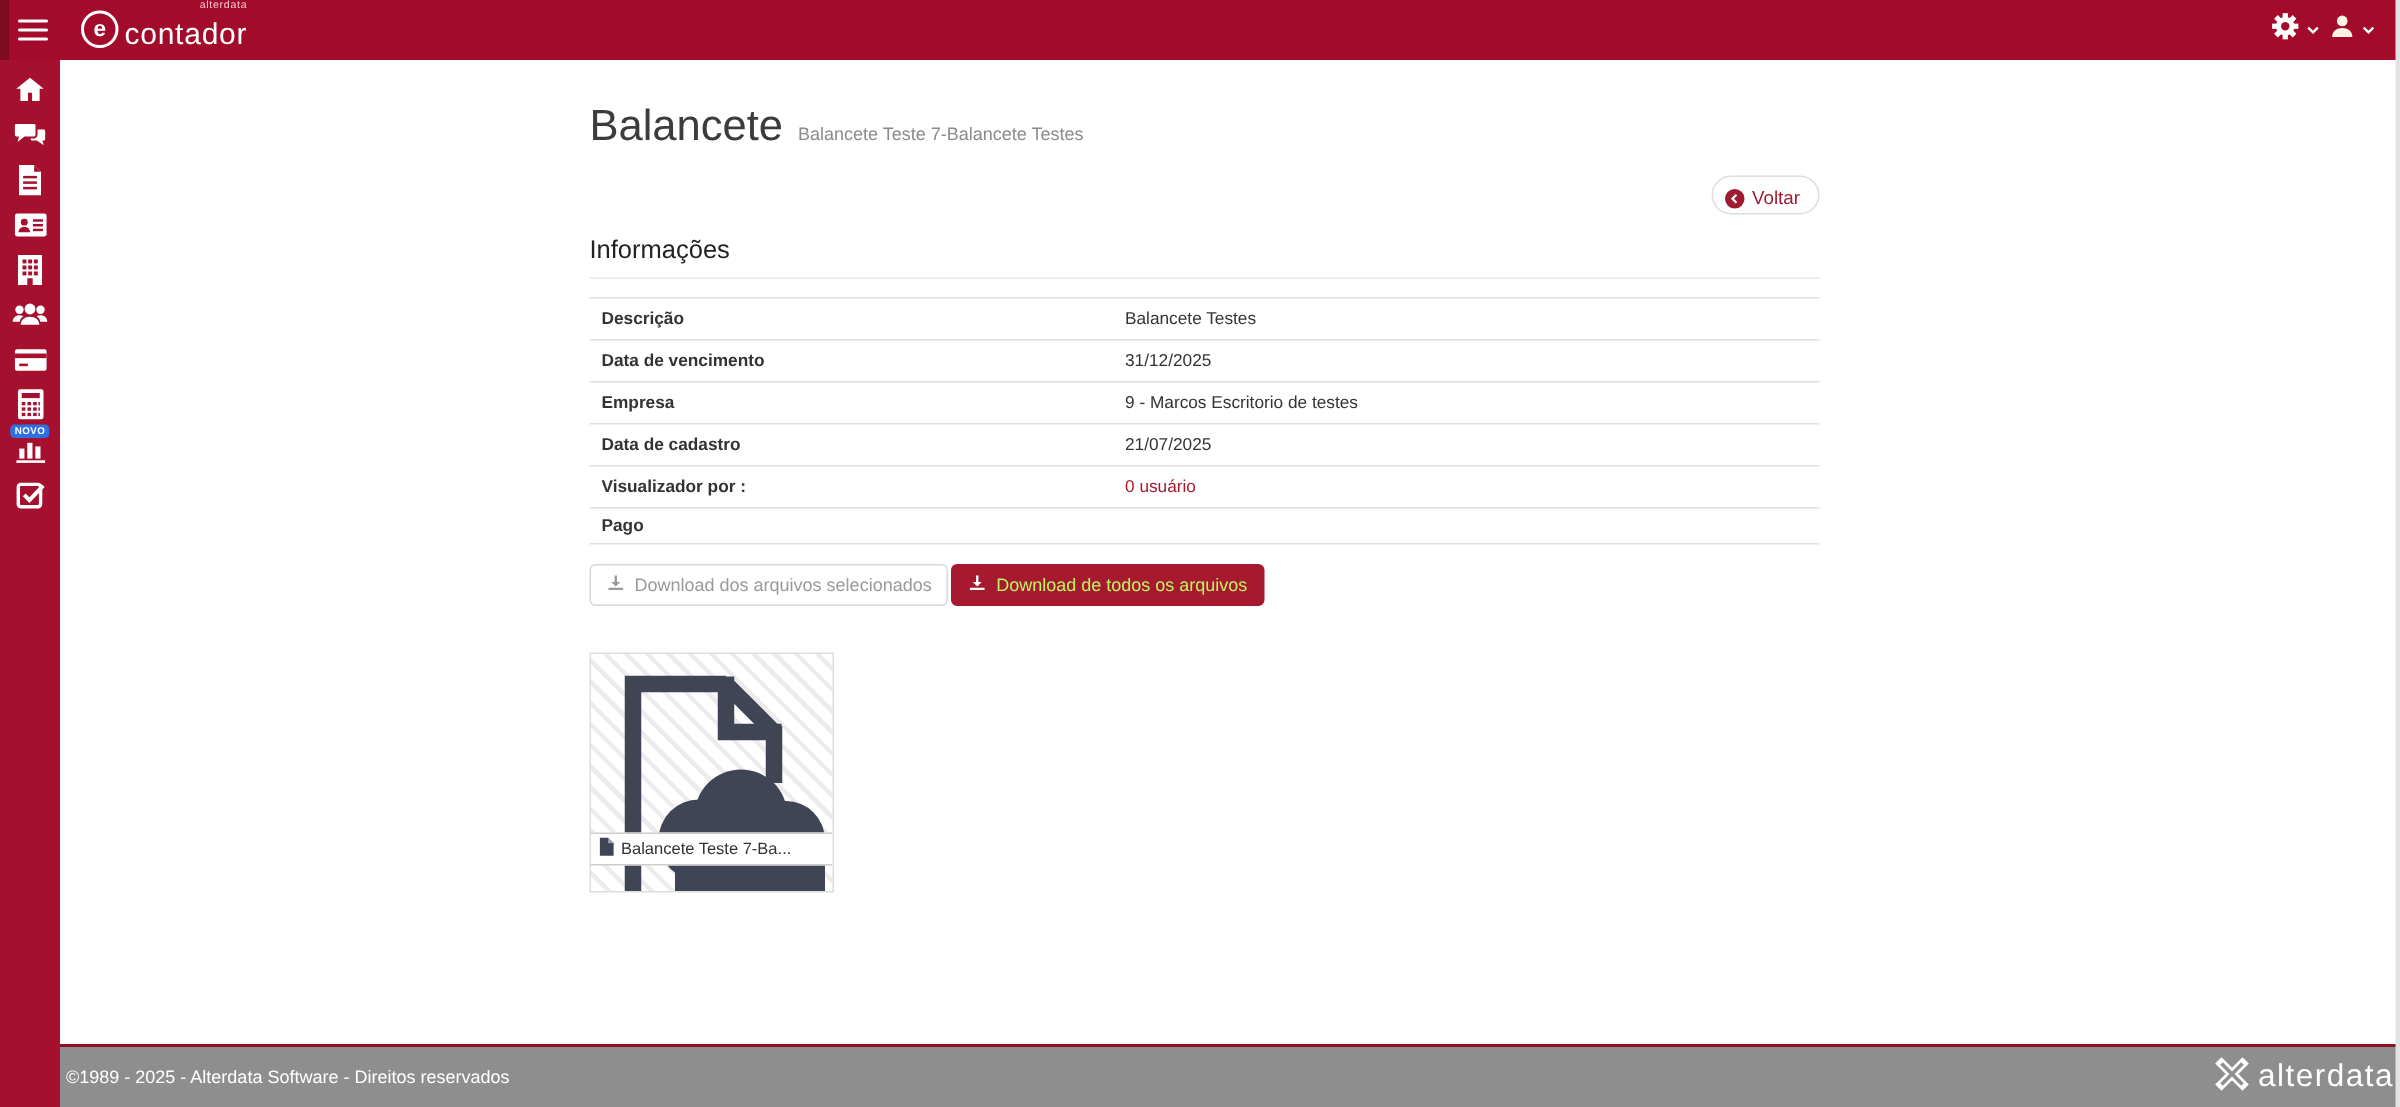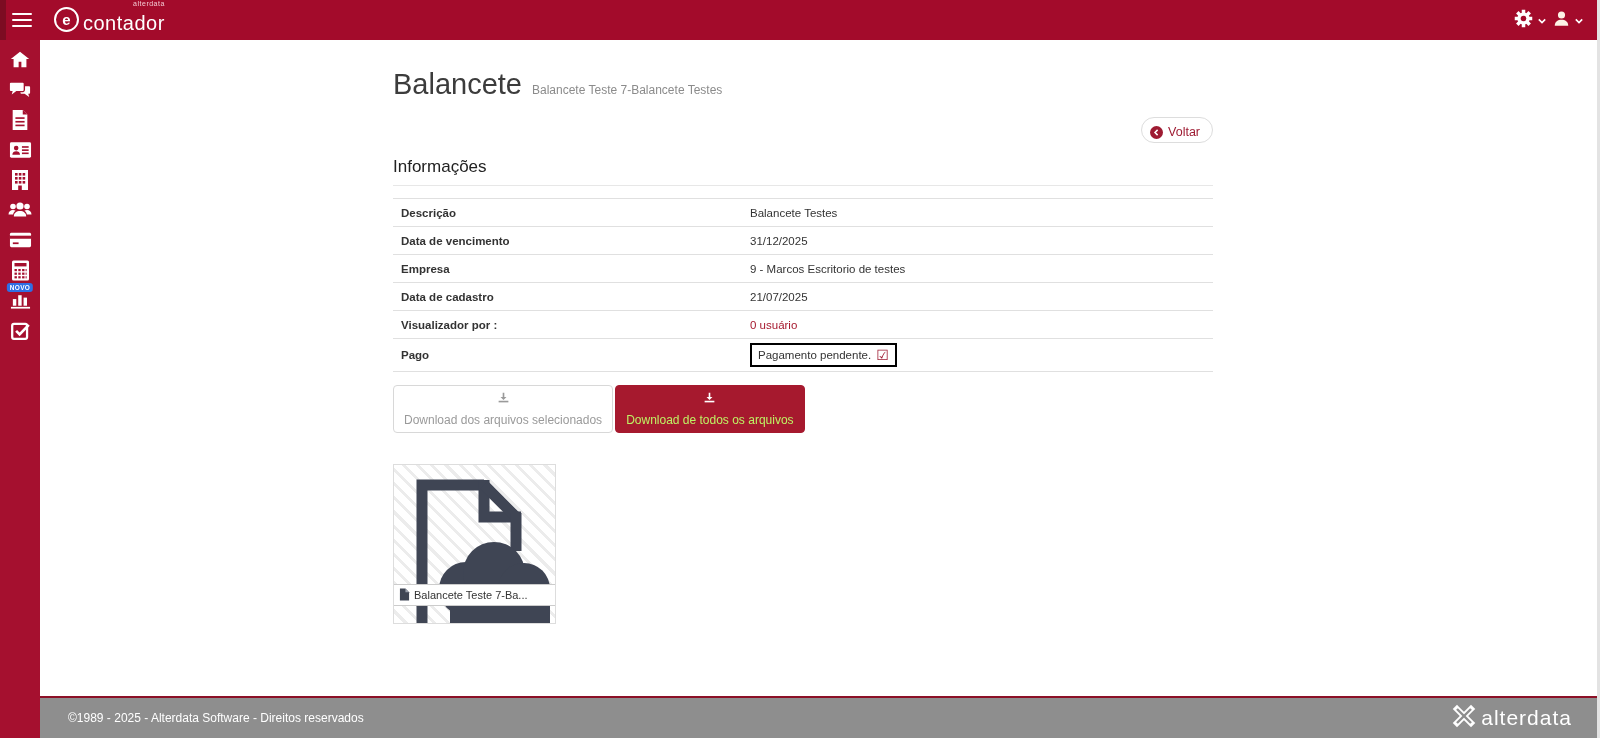--- a/index.html
+++ b/index.html
@@ -17,21 +17,21 @@
   .brand-super{position:absolute;top:-7px;right:0;font-size:7px;letter-spacing:.5px;color:#f4cbd4;}
   .topbar-right{margin-left:auto;display:flex;align-items:center;gap:5px;padding-right:16px;}
   .tb-group{display:flex;align-items:center;gap:3px;cursor:pointer;}
 
   
   .sidebar{position:absolute;left:0;top:40px;bottom:0;width:40px;background:#a5102f;z-index:4;display:flex;flex-direction:column;align-items:center;padding-top:7px;}
   .side-item{width:40px;height:30px;display:flex;align-items:center;justify-content:center;position:relative;cursor:pointer;}
   .novo-badge{position:absolute;bottom:-5px;left:50%;transform:translateX(-50%);background:#2f6fe4;color:#fff;font-size:6.5px;font-weight:bold;padding:1px 3px;border-radius:3px;letter-spacing:.3px;z-index:2;}
 
   
-  .footer{position:absolute;left:40px;right:0;bottom:0;height:42px;background:#8e8e8e;border-top:2px solid #8c1026;display:flex;align-items:center;justify-content:space-between;padding:0 28px;box-sizing:border-box;z-index:3;}
+  .footer{position:absolute;left:40px;right:0;bottom:0;height:42px;background:#8e8e8e;border-top:2px solid #8c1026;display:flex;align-items:center;justify-content:space-between;padding:0 4px;box-sizing:border-box;z-index:3;}
   .footer-copy{color:#fff;font-size:12px;}
   .footer-logo{display:flex;align-items:center;gap:5px;color:#fff;}
   .footer-logo-text{font-size:21px;font-weight:300;letter-spacing:1px;}
 
   
   .main{position:absolute;left:40px;top:40px;right:0;bottom:44px;background:#fff;overflow:hidden;}
   .content{margin-left:353px;width:820px;}
   .page-head{margin-top:28px;display:flex;align-items:baseline;}
   .page-title{font-size:29px;color:#3c3c3c;font-weight:500;}
   .page-subtitle{font-size:12px;color:#8b8b8b;margin-left:10px;font-weight:400;}
@@ -42,21 +42,21 @@
 
   .info-table{margin-top:12px;border-top:1px solid #e0e0e0;}
   .info-row{display:flex;align-items:center;border-bottom:1px solid #e0e0e0;padding:6px 0;min-height:15px;font-size:11.5px;color:#333;}
   .info-label{width:357px;font-weight:bold;padding-left:8px;box-sizing:border-box;flex-shrink:0;}
   .info-value{flex:1;}
   .link-red{color:#a6192e;cursor:pointer;}
   .pago-box{display:inline-flex;align-items:center;gap:5px;border:2px solid #000;padding:3px 6px;}
   .check-glyph{color:#9e1b32;font-size:14px;line-height:1;}
 
   .dl-row{margin-top:13px;display:flex;}
-  .btn{display:inline-flex;align-items:center;gap:6px;font-size:12px;padding:5px 10px;border-radius:4px;cursor:pointer;font-family:inherit;flex-direction:column;}
+  .btn{display:inline-flex;align-items:center;gap:6px;font-size:12px;padding:5px 10px;border-radius:4px;cursor:pointer;font-family:inherit;}
   .btn-ghost{background:#fff;border:1px solid #d8d8d8;color:#9a9a9a;}
   .btn-red{background:#a6192e;border:1px solid #a6192e;color:#bef264;margin-left:2px;}
 
   .file-card{margin-top:31px;width:161px;height:158px;border:1px solid #ddd;position:relative;overflow:hidden;cursor:pointer;
     background:repeating-linear-gradient(45deg,#ffffff 0px,#ffffff 7px,#ececec 7px,#ececec 10px);}
   .file-art{position:absolute;left:6px;top:8px;}
   .file-label{position:absolute;left:0;right:0;bottom:17px;height:20px;background:#fff;border-top:1px solid #ccc;border-bottom:1px solid #ccc;display:flex;align-items:center;gap:4px;padding:0 5px;font-size:11px;color:#333;z-index:2;}
 
   .scrollbar{position:absolute;right:0;top:0;bottom:0;width:3px;background:#e3e3e3;z-index:9;}
 </style>
@@ -277,26 +277,20 @@
         <div class="info-row">
           <div class="info-label">Data de cadastro</div>
           <div class="info-value">21/07/2025</div>
         </div>
         <div class="info-row">
           <div class="info-label">Visualizador por :</div>
           <div class="info-value"><span class="link-red">0 usuário</span></div>
         </div>
         <div class="info-row" style="padding:4px 0;">
           <div class="info-label">Pago</div>
-          <div class="info-value">
-            <span class="pago-box">
-              <span>Pagamento pendente.</span>
-              <span class="check-glyph">☑</span>
-            </span>
-          </div>
         </div>
       </div>
 
       <div class="dl-row">
         <button class="btn btn-ghost">
           <span>
             <svg width="13" height="13" viewBox="0 0 24 24" fill="#9a9a9a">
                 <path d="M10.5 3h3v8h4L12 16.5 6.5 11h4z"></path>
                 <path d="M3 18h18v3H3z"></path>
               </svg>

